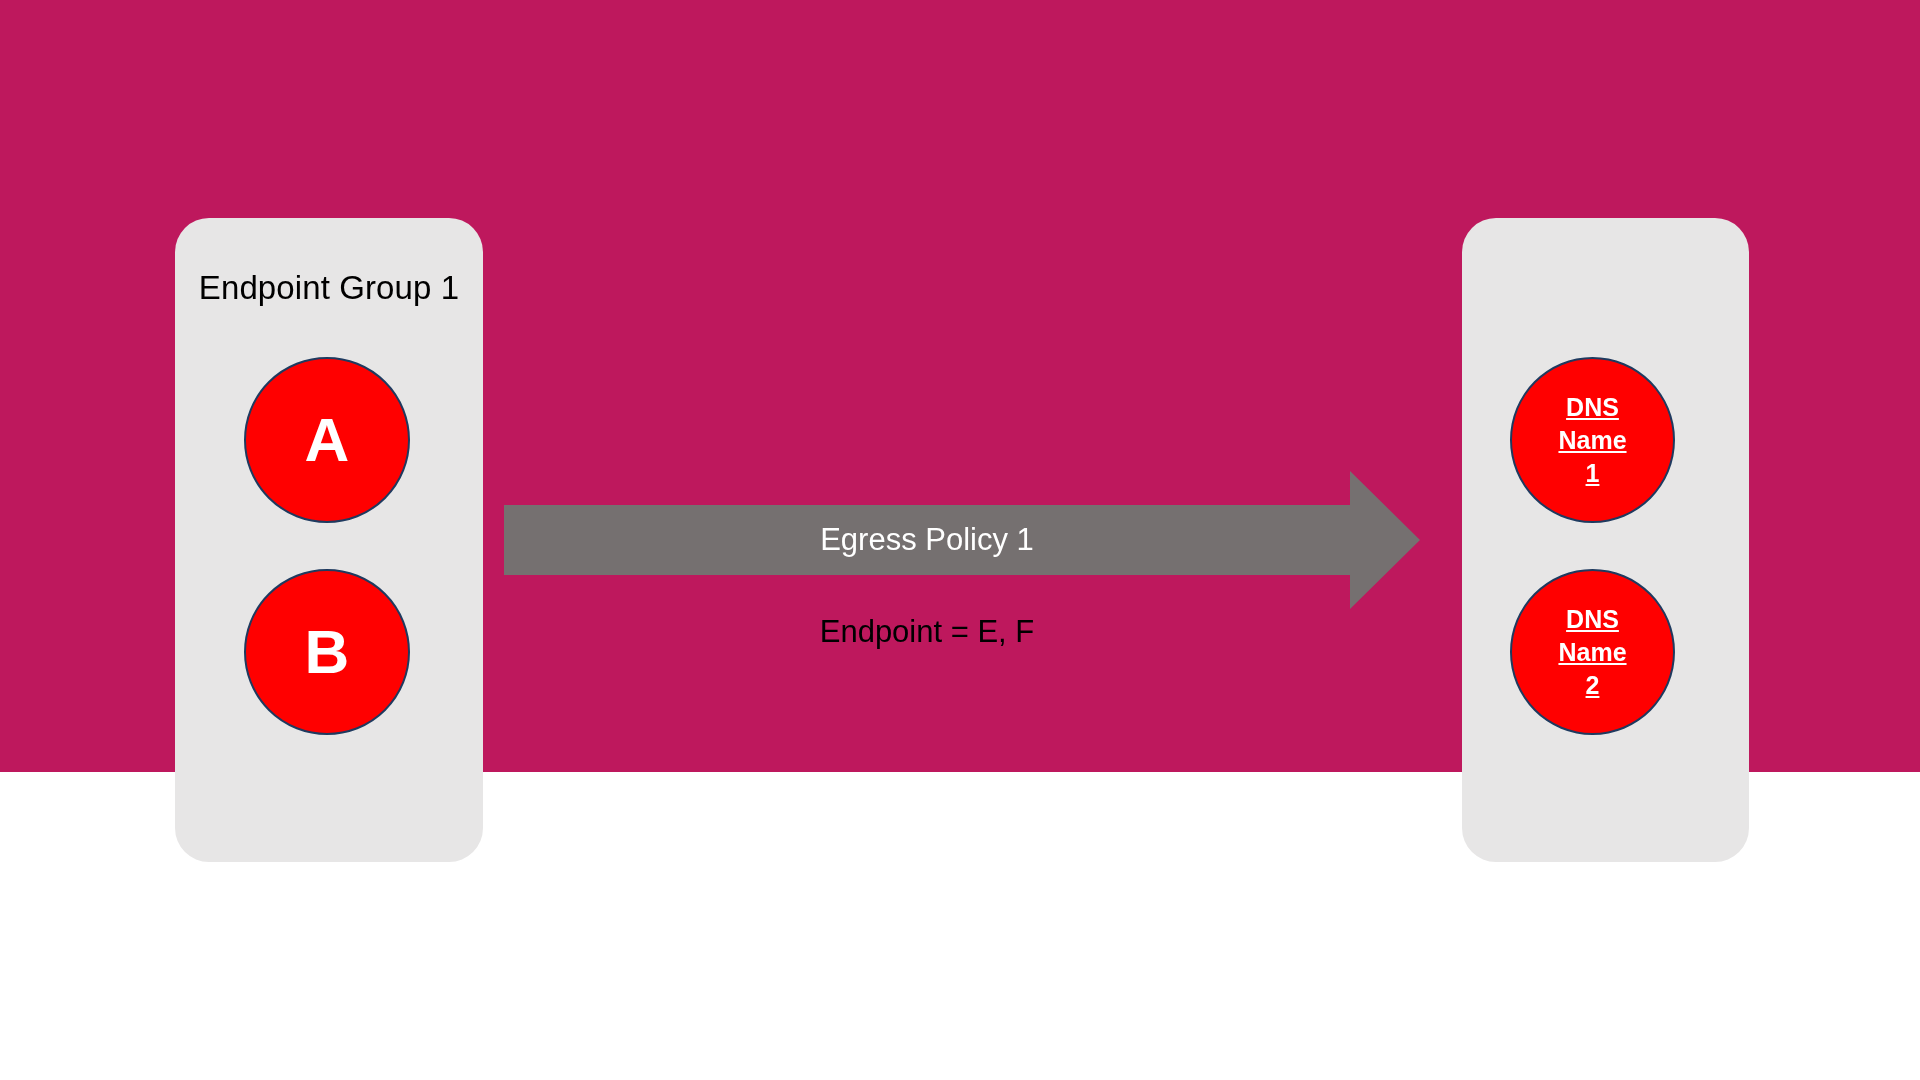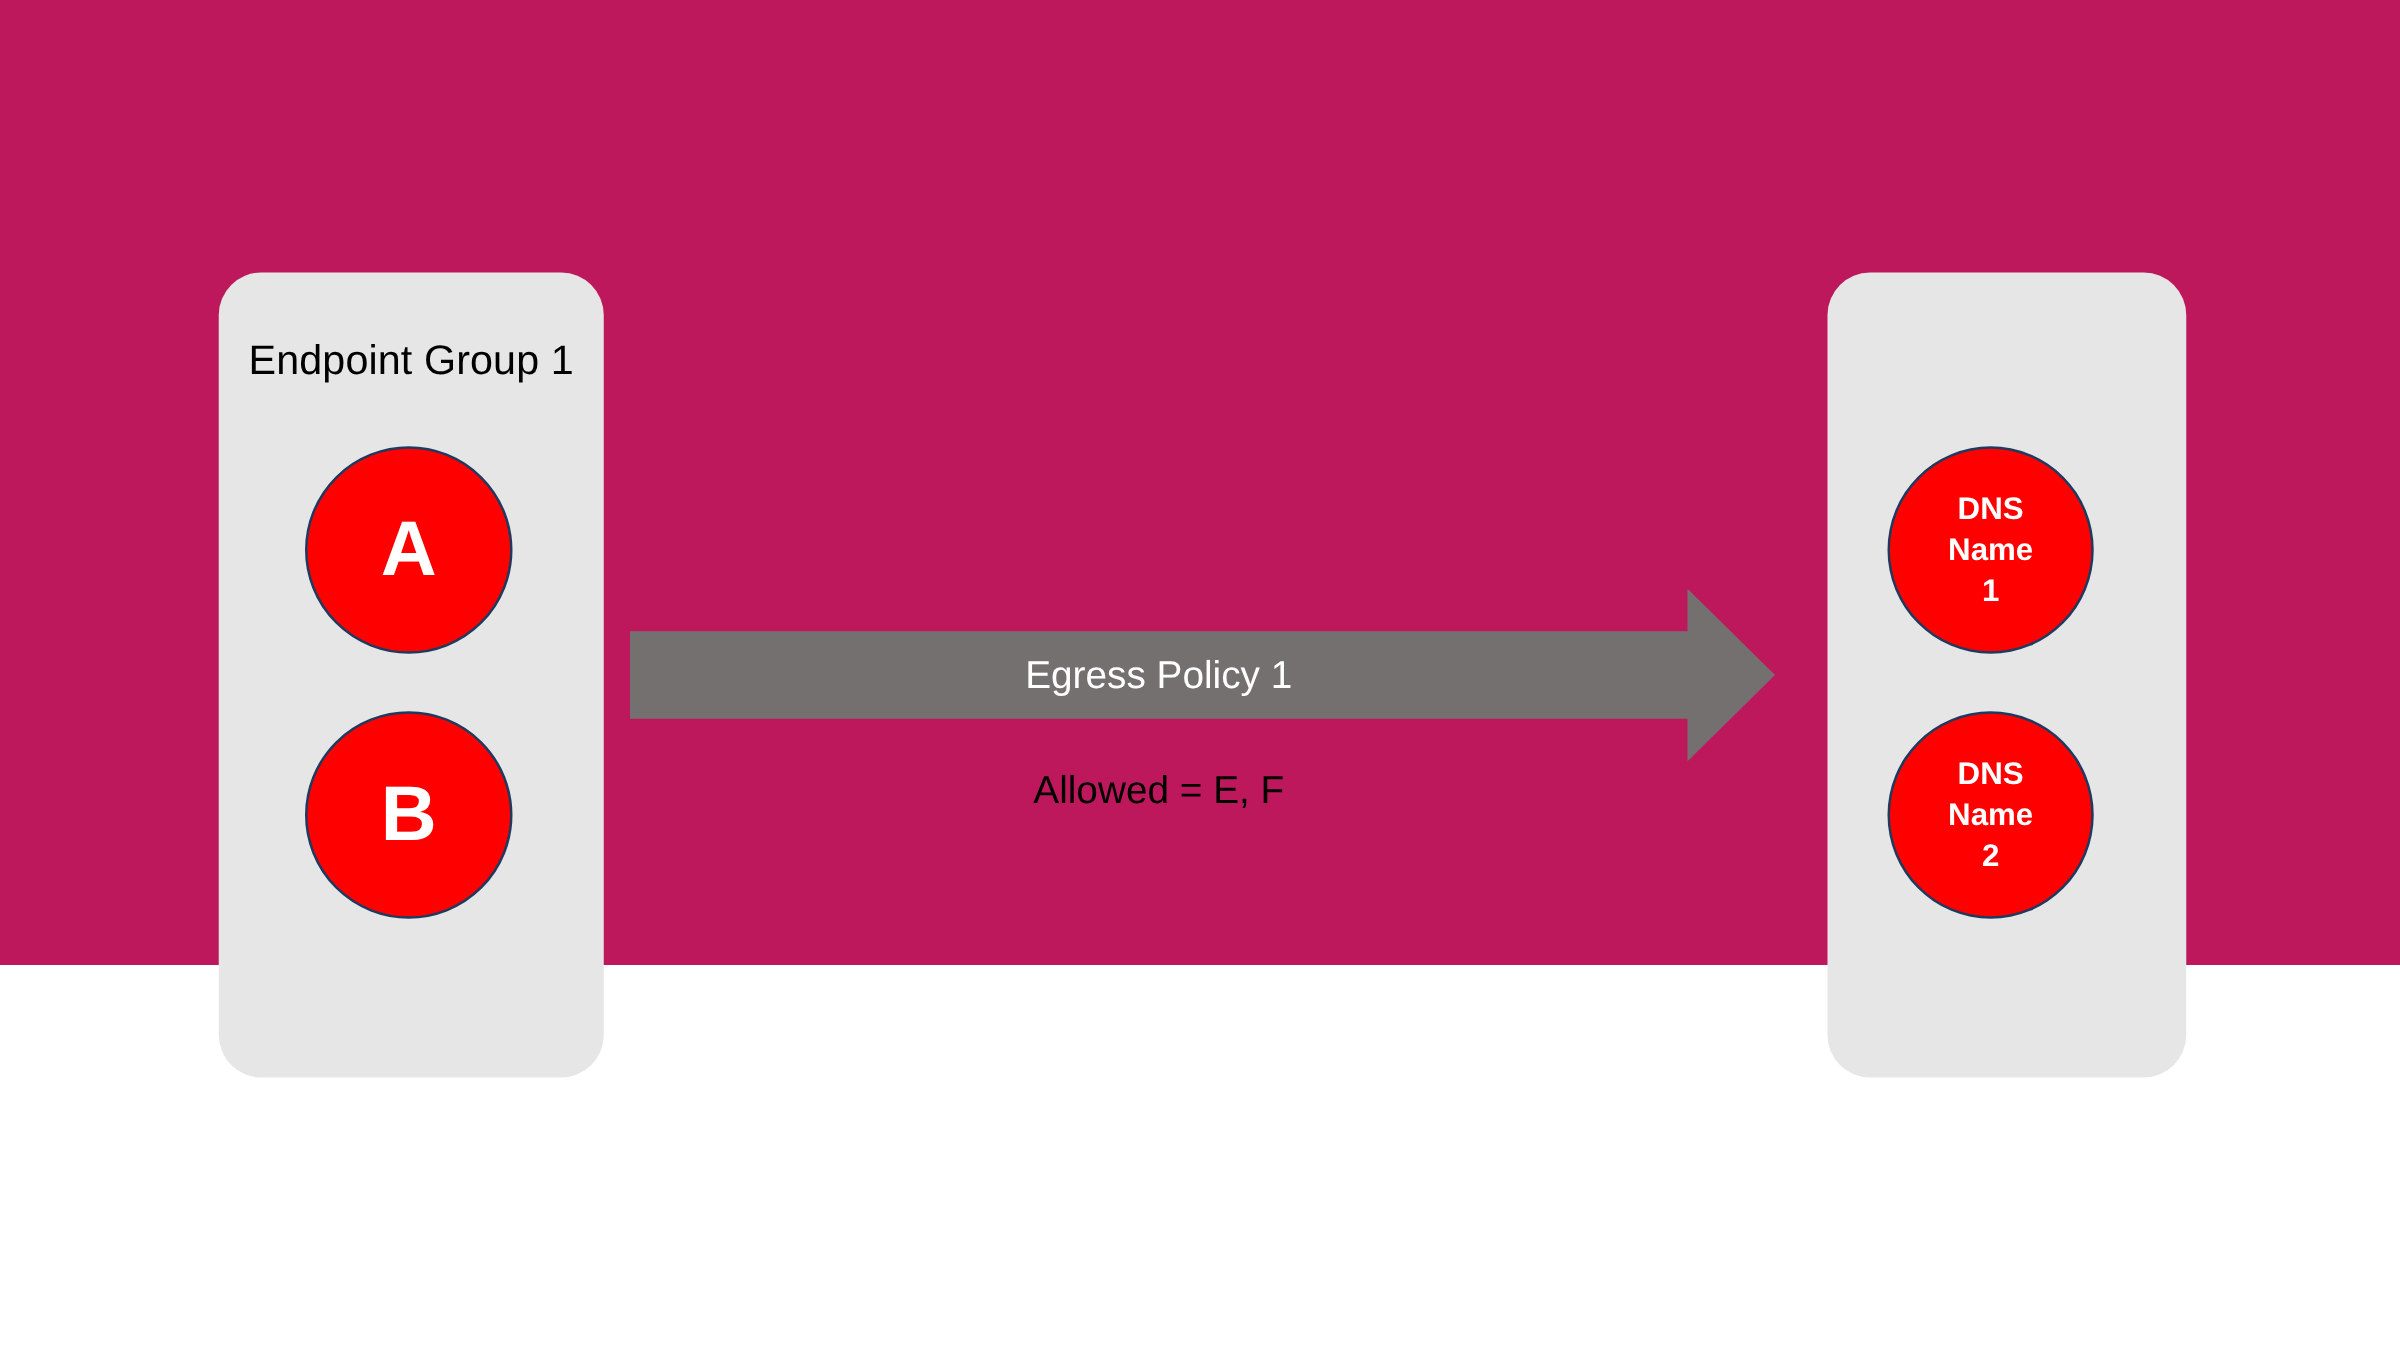--- a/index.html
+++ b/index.html
@@ -88,20 +88,21 @@
     line-height: 1;
     color: #FFFFFF;
   }
 
   .node-multiline {
     font-size: 25px;
     font-weight: 700;
     line-height: 33px;
     color: #FFFFFF;
     white-space: pre-line;
+    text-decoration: underline;
   }
 
   #node-a {
     left: 244px;
     top: 357px;
     width: 166px;
     height: 166px;
   }
 
   #node-b {
@@ -182,21 +183,21 @@
   </div>
 
   <div id="policy-arrow-wrap">
     <svg id="policy-arrow-svg" viewBox="0 0 916 138" xmlns="http://www.w3.org/2000/svg">
       <polygon points="0,34 846,34 846,0 916,69 846,138 846,104 0,104" fill="#757070"></polygon>
     </svg>
   </div>
 
   <div id="policy-arrow-label">Egress Policy 1</div>
 
-  <div id="policy-service-label">Allowed = E, F</div>
+  <div id="policy-service-label">Endpoint = E, F</div>
 
   <div class="group-panel" id="allowed-dns-panel"></div>
 
 
   <div class="node-circle" id="node-dns-1">
     <span class="node-multiline">DNS
 Name
 1</span>
   </div>
 

